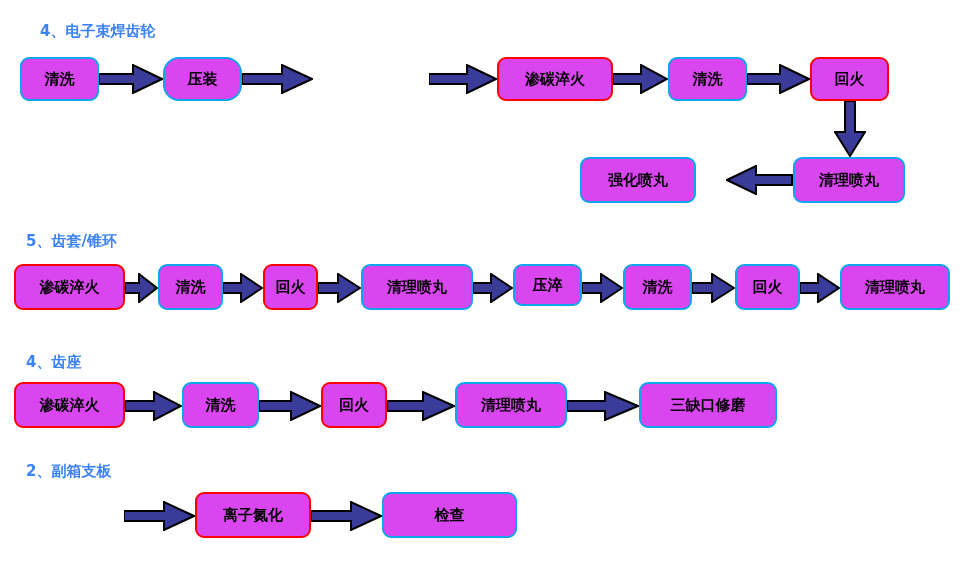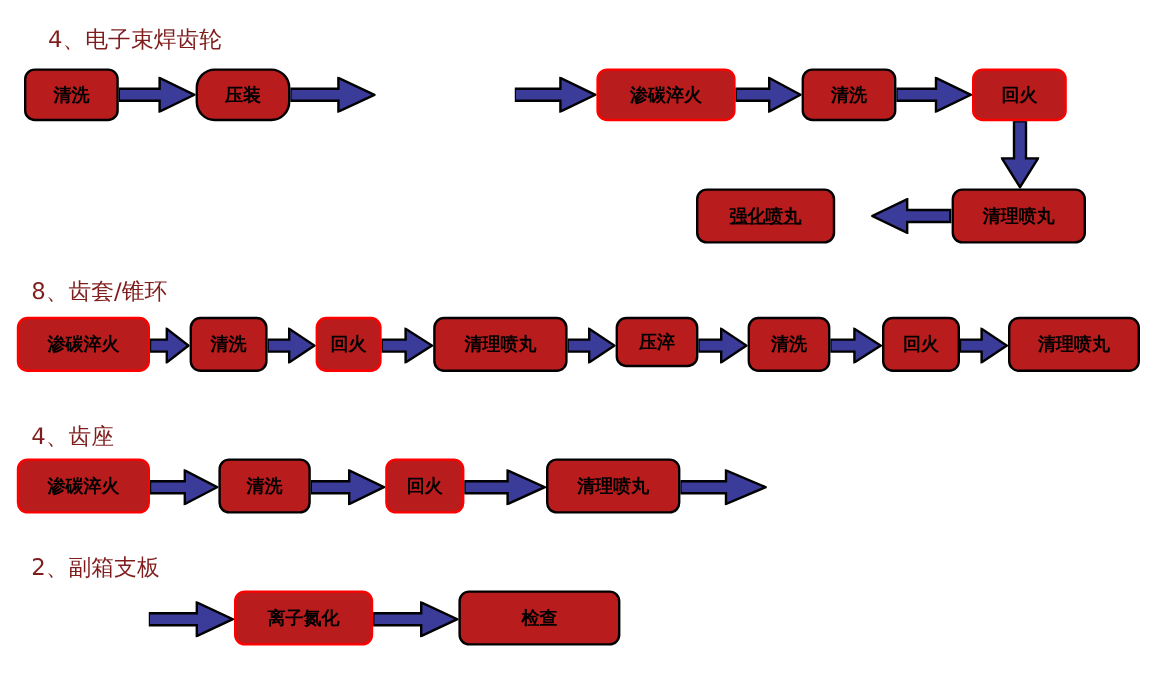--- a/index.html
+++ b/index.html
@@ -12,33 +12,33 @@
     position: relative;
     font-family: "DejaVu Sans", "Liberation Sans", sans-serif;
     overflow: hidden;
   }
 
   .canvas { position: absolute; inset: 0; }
 
   
   .section-title {
     position: absolute;
-    font-size: 19px;
-    font-weight: normal;
-    color: #7f1d1d;
+    font-size: 15px;
+    font-weight: bold;
+    color: #3b82f6;
     white-space: nowrap;
     letter-spacing: 0px;
     line-height: 1;
   }
 
   
   .node {
     position: absolute;
-    background: #b91c1c;
-    border: 2px solid #000000;
+    background: #d946ef;
+    border: 2px solid #0ea5e9;
     border-radius: 9px;
     display: flex;
     align-items: center;
     justify-content: center;
     color: #000000;
     font-size: 15px;
     font-weight: bold;
     white-space: nowrap;
     line-height: 1;
   }
@@ -92,30 +92,30 @@
       <polygon points="0,10 33,10 33,1 62,15 33,29 33,20 0,20" fill="#3b3b99" stroke="#000000" stroke-width="2"></polygon>
     </svg>
   </div>
 
   <div class="arrow-d" style="left:834px; top:101px; height:56px; width:32px;">
     <svg viewBox="0 0 32 56" preserveAspectRatio="none">
       <polygon points="11,0 21,0 21,31 31,31 16,55 1,31 11,31" fill="#3b3b99" stroke="#000000" stroke-width="2"></polygon>
     </svg>
   </div>
 
-  <div class="node" style="left:580px; top:157px; width:116px; height:46px;text-decoration:underline;">强化喷丸</div>
+  <div class="node" style="left:580px; top:157px; width:116px; height:46px;">强化喷丸</div>
   <div class="node" style="left:793px; top:157px; width:112px; height:46px;">清理喷丸</div>
 
   <div class="arrow-l" style="left:726px; top:165px; width:67px;">
     <svg viewBox="0 0 67 30" preserveAspectRatio="none">
       <polygon points="66,10 30,10 30,1 1,15 30,29 30,20 66,20" fill="#3b3b99" stroke="#000000" stroke-width="2"></polygon>
     </svg>
   </div>
 
-  <div class="section-title" style="left:26px; top:234px;">8、齿套/锥环</div>
+  <div class="section-title" style="left:26px; top:234px;">5、齿套/锥环</div>
 
   <div class="node red" style="left:14px; top:264px; width:111px; height:46px;">渗碳淬火</div>
   <div class="node" style="left:158px; top:264px; width:65px; height:46px;">清洗</div>
   <div class="node red" style="left:263px; top:264px; width:55px; height:46px;">回火</div>
   <div class="node" style="left:361px; top:264px; width:112px; height:46px;">清理喷丸</div>
   <div class="node" style="left:513px; top:264px; width:69px; height:42px;">压淬</div>
   <div class="node" style="left:623px; top:264px; width:69px; height:46px;">清洗</div>
   <div class="node" style="left:735px; top:264px; width:65px; height:46px;">回火</div>
   <div class="node" style="left:840px; top:264px; width:110px; height:46px;">清理喷丸</div>
 
@@ -154,20 +154,21 @@
       <polygon points="0,10 18,10 18,1 39,15 18,29 18,20 0,20" fill="#3b3b99" stroke="#000000" stroke-width="2"></polygon>
     </svg>
   </div>
 
   <div class="section-title" style="left:26px; top:355px;">4、齿座</div>
 
   <div class="node red" style="left:14px; top:382px; width:111px; height:46px;">渗碳淬火</div>
   <div class="node" style="left:182px; top:382px; width:77px; height:46px;">清洗</div>
   <div class="node red" style="left:321px; top:382px; width:66px; height:46px;">回火</div>
   <div class="node" style="left:455px; top:382px; width:112px; height:46px;">清理喷丸</div>
+  <div class="node" style="left:639px; top:382px; width:138px; height:46px;">三缺口修磨</div>
 
   <div class="arrow-r" style="left:125px; top:391px; width:57px;">
     <svg viewBox="0 0 57 30" preserveAspectRatio="none">
       <polygon points="0,10 29,10 29,1 56,15 29,29 29,20 0,20" fill="#3b3b99" stroke="#000000" stroke-width="2"></polygon>
     </svg>
   </div>
   <div class="arrow-r" style="left:259px; top:391px; width:62px;">
     <svg viewBox="0 0 62 30" preserveAspectRatio="none">
       <polygon points="0,10 32,10 32,1 61,15 32,29 32,20 0,20" fill="#3b3b99" stroke="#000000" stroke-width="2"></polygon>
     </svg>

